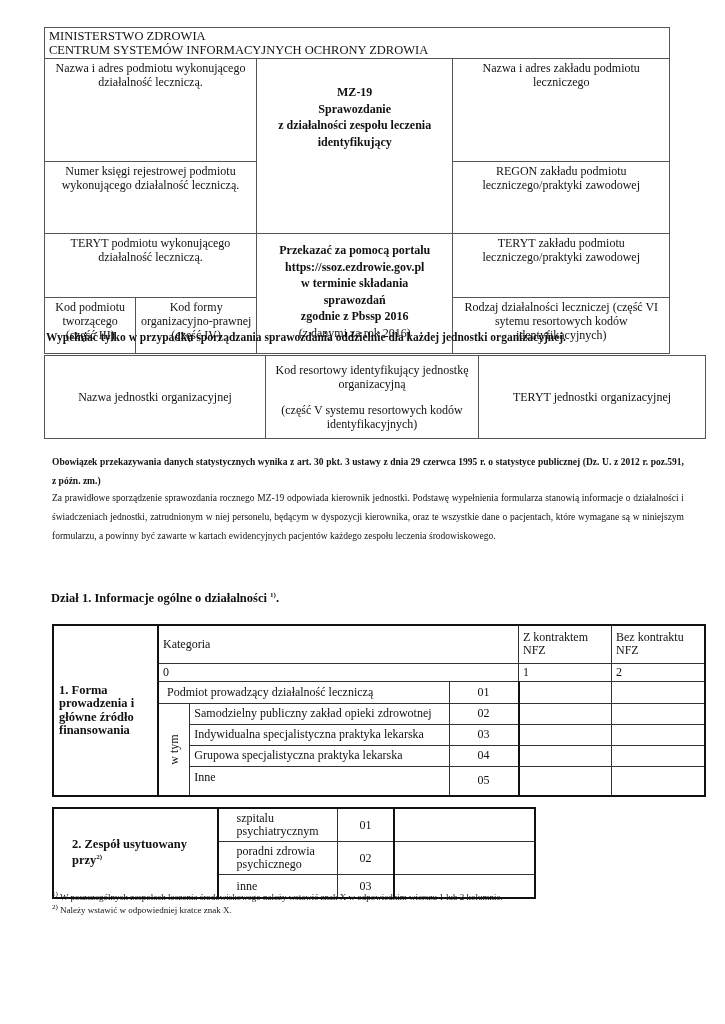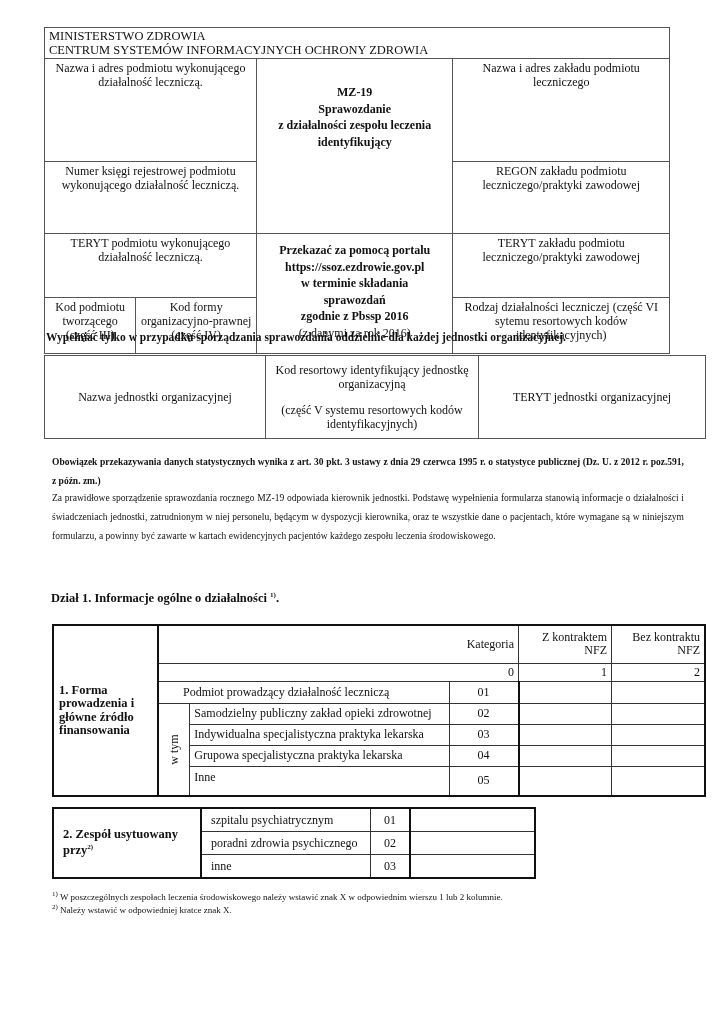--- a/index.html
+++ b/index.html
@@ -21,30 +21,30 @@
     .org td { border: 1px solid #555; text-align: center; vertical-align: middle; font-size: 12px; line-height: 14px; padding: 2px 6px; height: 78px; }
 
     .legal { position: absolute; left: 52px; width: 632px; font-size: 9.5px; line-height: 19px; text-align: justify; }
     .legal.bold { font-weight: bold; }
 
     .dzial { position: absolute; left: 51px; top: 591px; font-size: 12.5px; font-weight: bold; }
     .dzial sup, .t2 sup, .foot sup { font-size: 7px; }
 
     .t1 { position: absolute; left: 52px; top: 624px; width: 654px; border: 2px solid #111; }
     .t1 td { border: 1px solid #333; font-size: 12px; line-height: 13px; padding: 2px 4px; }
-    .t1 .center { text-align: right; margin-top: 20px; }
+    .t1 .center { text-align: left; margin-top: 20px; }
     .t1 .lbl { font-weight: bold; font-size: 12.5px; line-height: 13.5px; vertical-align: middle; padding-left: 5px; border-right: 2px solid #111; }
     .t1 .wtym { width: 20px; padding: 0; text-align: center; vertical-align: middle; }
     .t1 .wtym span { display: inline-block; transform: rotate(-90deg); white-space: nowrap; font-size: 12px; }
     .t1 .code { text-align: center; width: 60px; border-right: 2px solid #111; }
     .t1 .val { width: 84px; }
     .t1 .val2 { width: 84px; }
 
     .t2 { position: absolute; left: 52px; top: 807px; width: 484px; border: 2px solid #111; }
-    .t2 td { border: 1px solid #333; font-size: 12px; line-height: 13px; padding: 3px 9px; height: 16px; }
+    .t2 td { border: 1px solid #333; font-size: 12px; line-height: 13px; padding: 3px 18px; height: 16px; }
     .t2 .lbl { font-weight: bold; font-size: 12.5px; width: 128px; vertical-align: middle; border-right: 2px solid #111; }
     .t2 .code { text-align: center; width: 20px; }
     .t2 .box { width: 105px; border-left: 2px solid #111; }
 
     .foot { position: absolute; left: 52px; font-size: 9px; line-height: 12px; }
   </style>
 </head>
 <body>
 
 <table class="hdr">
@@ -123,21 +123,21 @@
     <td colspan="3" class="center">Kategoria</td>
     <td class="center val">Z kontraktem NFZ</td>
     <td class="center val2">Bez kontraktu NFZ</td>
   </tr>
   <tr style="height:18px;">
     <td colspan="3" class="center">0</td>
     <td class="center">1</td>
     <td class="center">2</td>
   </tr>
   <tr style="height:22px;">
-    <td colspan="2" style="padding-left:24px;">Podmiot prowadzący działalność leczniczą</td>
+    <td colspan="2" style="padding-left:8px;">Podmiot prowadzący działalność leczniczą</td>
     <td class="code">01</td>
     <td></td>
     <td></td>
   </tr>
   <tr style="height:21px;">
     <td rowspan="4" class="wtym"><span>w tym</span></td>
     <td>Samodzielny publiczny zakład opieki zdrowotnej</td>
     <td class="code">02</td>
     <td></td>
     <td></td>

